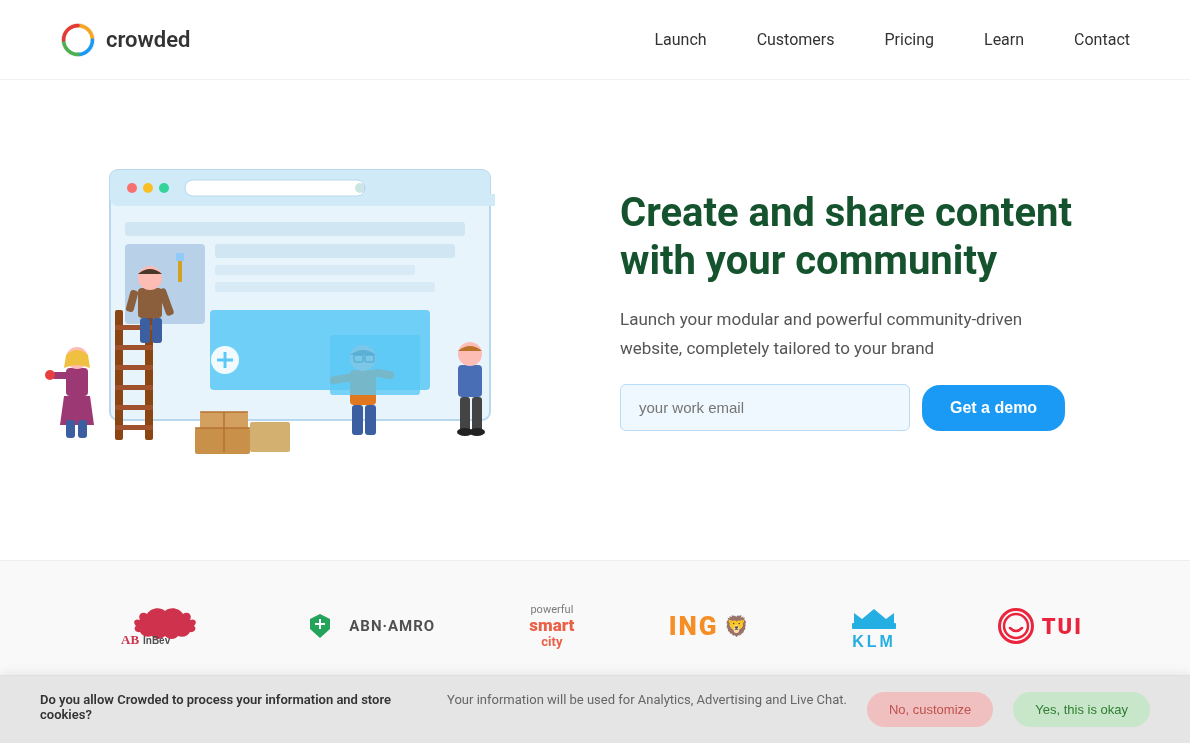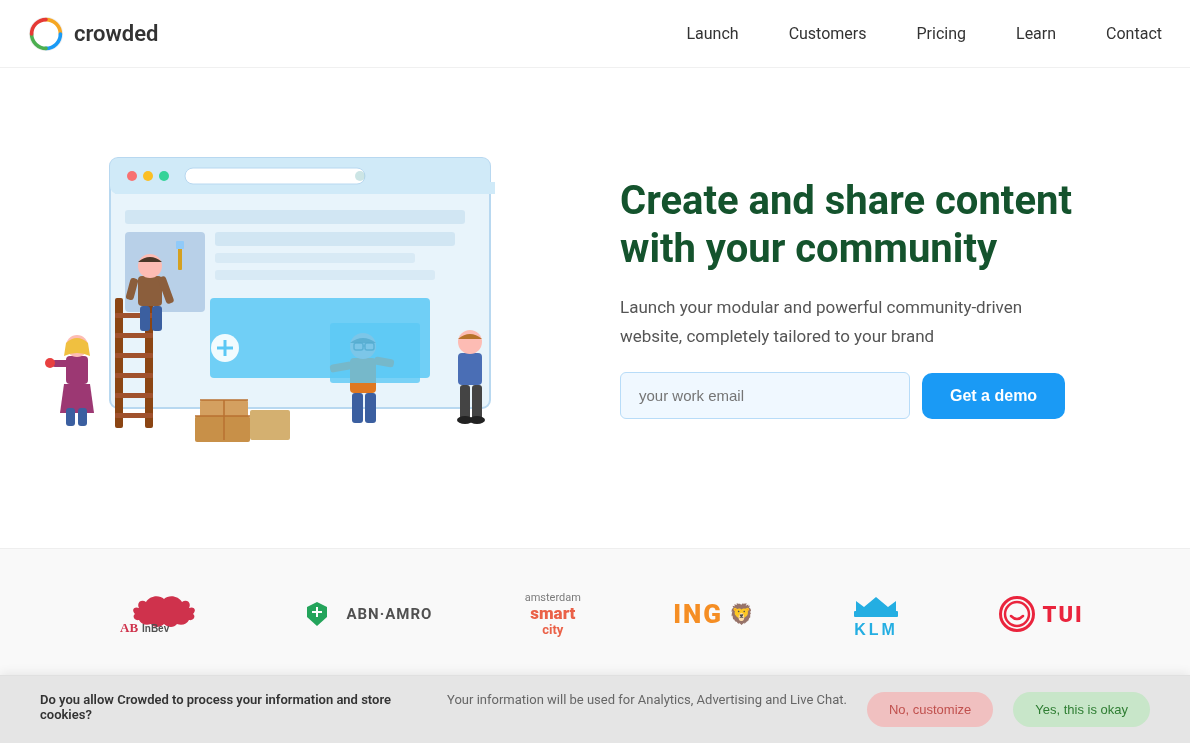--- a/index.html
+++ b/index.html
@@ -3,22 +3,22 @@
   <meta charset="utf-8">
   <style>
     * { margin: 0; padding: 0; box-sizing: border-box; }
     body { font-family: -apple-system, BlinkMacSystemFont, 'Segoe UI', Roboto, sans-serif; background: #fff; overflow-x: hidden; }
 
     
     .header {
       display: flex;
       align-items: center;
       justify-content: space-between;
-      padding: 0 28px;
-      height: 68px;
+      padding: 0 60px;
+      height: 80px;
       background: #fff;
       border-bottom: 1px solid #f0f0f0;
     }
     .logo-area {
       display: flex;
       align-items: center;
       gap: 10px;
     }
     .logo-icon {
       width: 36px;
@@ -87,21 +87,21 @@
       font-size: 15px;
       color: #999;
       background: #f0f8ff;
       outline: none;
     }
     .demo-btn {
       background: #1a9af5;
       color: #fff;
       border: none;
       padding: 14px 28px;
-      border-radius: 10px;
+      border-radius: 18px;
       font-size: 16px;
       font-weight: 600;
       cursor: pointer;
       white-space: nowrap;
     }
 
     
     .logos-section {
       background: #f9f9f9;
       padding: 40px 60px;
@@ -368,21 +368,21 @@
         <path d="M11 1 L21 6 L21 16 L11 25 L1 16 L1 6 Z" fill="#009640"></path>
         <rect x="6" y="10" width="10" height="2" fill="#fff"></rect>
         <rect x="10" y="6" width="2" height="10" fill="#fff"></rect>
       </svg>
       <span style="font-size:15px;font-weight:700;color:#333;letter-spacing:1px;">ABN·AMRO</span>
     </div>
   </div>
 
   <div class="logo-item">
     <div class="asc-logo">
-      <div class="asc-top">amsterdam</div>
+      <div class="asc-top">powerful</div>
       <div class="asc-main">smart</div>
       <div class="asc-bottom">city</div>
     </div>
   </div>
 
   <div class="logo-item">
     <div class="ing-logo">
       <span class="ing-text">ING</span>
       <span class="ing-lion">🦁</span>
     </div>

